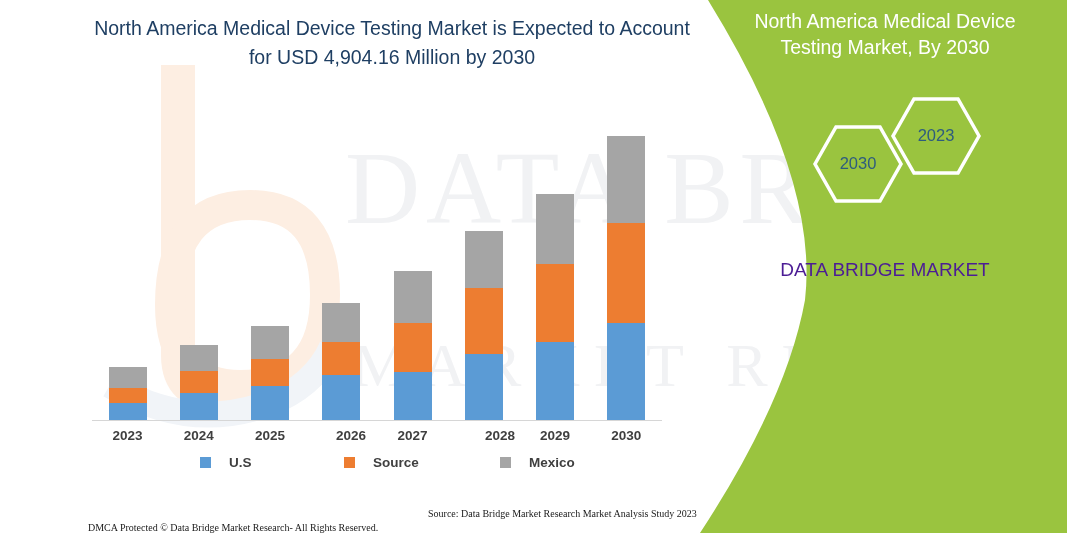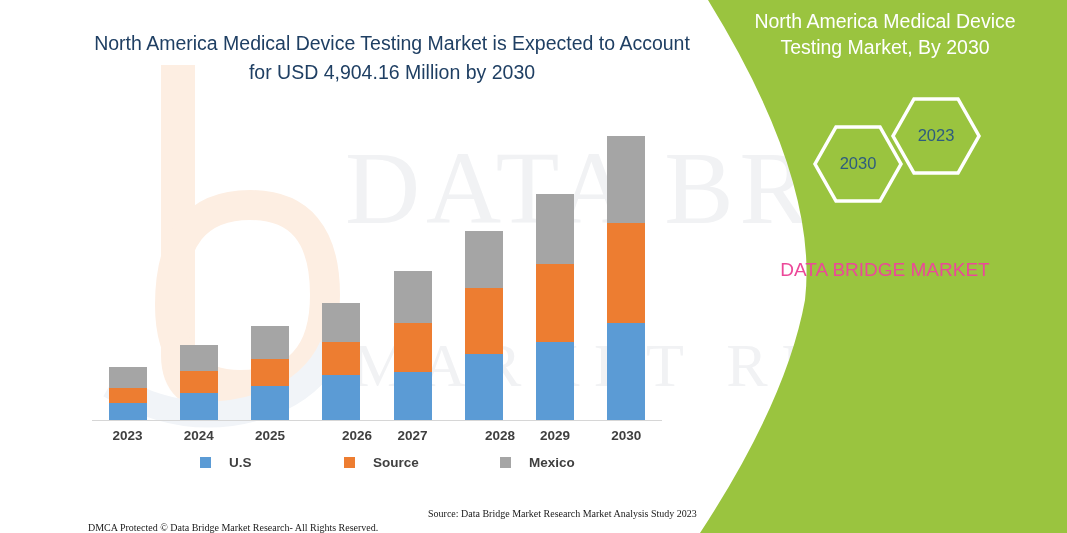--- a/index.html
+++ b/index.html
@@ -100,37 +100,36 @@
   .hex-2030 .hex-label { top: 31px; }
   .hex-2023 { left: 78px; top: 0px; width: 92px; height: 82px; }
   .hex-2023 .hex-label { top: 31px; }
 
   .brand-block {
     position: absolute;
     left: 48px;
     top: 255px;
     width: 300px;
     text-align: center;
-    color: #ec4899;
+    color: #4c1d95;
     font-size: 19px;
     line-height: 29px;
   }
 
   
   .chart-title {
     position: absolute;
     left: 92px;
     top: 14px;
     width: 600px;
     text-align: center;
     color: #1f3f63;
     font-size: 19.5px;
     line-height: 29px;
     font-family: "Liberation Sans", sans-serif;
-    margin-top: 15px;
   }
 
   .plot {
     position: absolute;
     left: 92px;
     top: 150px;
     width: 570px;
     height: 271px;
   }
   .axis-line {
@@ -260,21 +259,21 @@
           <div class="seg" style="height: 100px; background: rgb(237, 125, 49);"></div>
           <div class="seg" style="height: 97px; background: rgb(91, 155, 213);"></div>
         </div>
       </div>
   </div>
 
   <div class="xlabels" id="xlabels">
       <div class="xlabel" style="left: 5.625px;">2023</div>
       <div class="xlabel" style="left: 76.875px;">2024</div>
       <div class="xlabel" style="left: 148.125px;">2025</div>
-      <div class="xlabel" style="left: 235px;">2026</div>
+      <div class="xlabel" style="left: 229px;">2026</div>
       <div class="xlabel" style="left: 290.625px;">2027</div>
       <div class="xlabel" style="left: 378px;">2028</div>
       <div class="xlabel" style="left: 433.125px;">2029</div>
       <div class="xlabel" style="left: 504.375px;">2030</div>
     </div>
 
   <div class="legend" id="legend">
       <div class="legend-item" style="left: 108px;">
         <span class="legend-swatch" style="background: rgb(91, 155, 213);"></span>
         <span class="legend-label">U.S</span>

